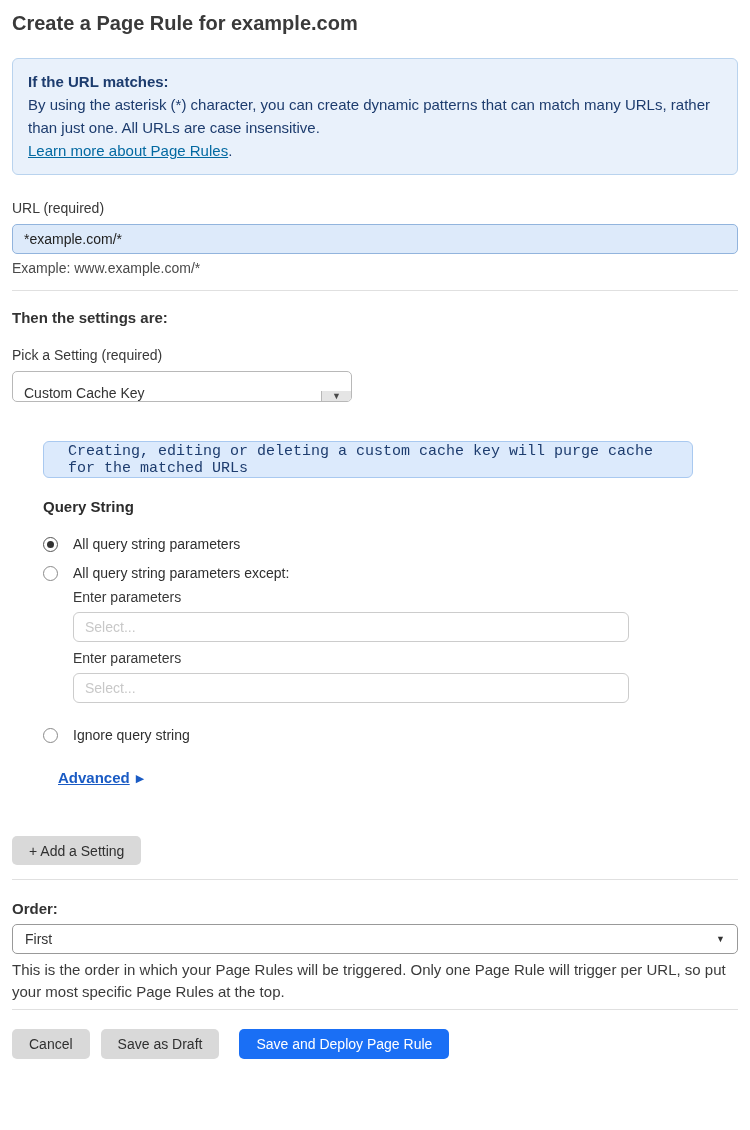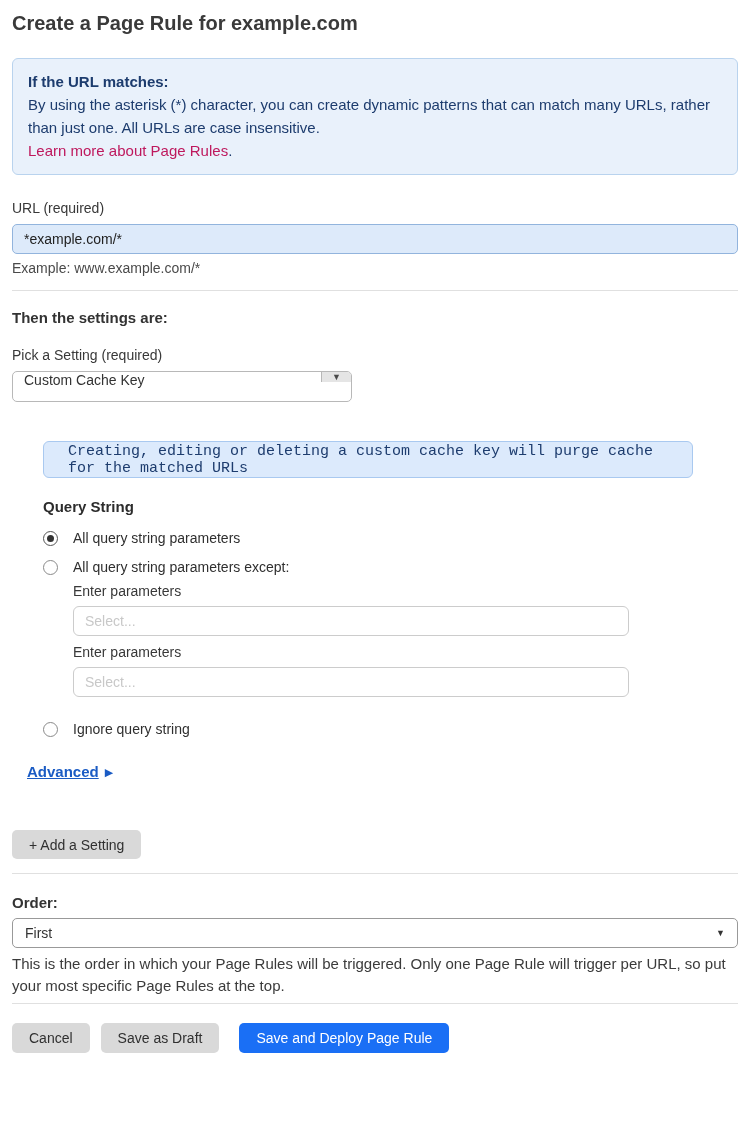--- a/index.html
+++ b/index.html
@@ -20,21 +20,21 @@
   .info-box {
     margin-top: 23px;
     background: #e9f1fb;
     border: 1px solid #b9d3ee;
     border-radius: 6px;
     padding: 11px 15px 12px 15px;
     font-size: 15px; line-height: 23px; color: #1d3c6e;
   }
   .info-box .info-heading { font-weight: 700; }
   .info-box a, .link-blue {
-    color: #be185d; cursor: pointer;
+    color: #0369a1; text-decoration: underline; cursor: pointer;
   }
 
   
   .field-label { margin-top: 25px; font-size: 14px; line-height: 17px; color: #383838; }
   .url-input {
     margin-top: 7px; display: block; width: 726px; height: 30px;
     background: #ddeafa; border: 1px solid #92b4dd; border-radius: 5px;
     padding: 0 11px; font-size: 14px; color: #222222;
     font-family: "Liberation Sans", sans-serif; outline: none;
   }
@@ -45,21 +45,21 @@
   hr.divider3 { margin-top: 6px; border: none; border-top: 1px solid #e0e0e0; }
 
   .section-heading { margin-top: 18px; font-size: 15px; line-height: 18px; font-weight: 700; color: #333333; }
 
   .pick-label { margin-top: 20px; font-size: 14px; line-height: 17px; color: #383838; }
 
   
   .setting-select {
     margin-top: 7px; width: 340px; height: 31px;
     border: 1px solid #b8b8b8; border-radius: 5px;
-    display: flex; align-items: flex-start; background: #ffffff; cursor: pointer;
+    display: flex; align-items: flex-end; background: #ffffff; cursor: pointer;
     overflow: hidden;
   }
   .setting-select .value {
     flex: 1; display: flex; align-items: center; padding-left: 11px;
     font-size: 14px; color: #333333;
   }
   .setting-select .arrow-seg {
     width: 30px; background: #e5e5e5; border-left: 1px solid #b8b8b8;
     display: flex; align-items: center; justify-content: center;
     font-size: 9px; color: #4a4a4a;
@@ -69,21 +69,21 @@
   .notice {
     margin-top: 39px; margin-left: 31px; width: 650px; height: 37px;
     background: #dceafc; border: 1px solid #a9c9f0; border-radius: 6px;
     display: flex; align-items: center; padding: 0 24px;
     font-size: 15px; color: #1d3c6e; font-family: Liberation Mono, monospace;
   }
 
   
   .qs-heading { margin-top: 20px; margin-left: 31px; font-size: 15px; line-height: 18px; font-weight: 700; color: #2c2c2c; }
   .radio-row { margin-left: 31px; display: flex; align-items: center; gap: 15px; cursor: pointer; }
-  .radio-row.mt1 { margin-top: 14px; }
+  .radio-row.mt1 { margin-top: 20px; }
   .radio-row.mt2 { margin-top: 13px; }
   .radio-row.mt3 { margin-top: 27px; }
   .radio-row.mt4 { margin-top: 24px; }
   .radio {
     width: 15px; height: 15px; border-radius: 50%;
     border: 1px solid #8a8a8a; background: #ffffff; flex: none;
     display: flex; align-items: center; justify-content: center;
   }
   .radio.checked { border-color: #555555; }
   .radio.checked::after {
@@ -93,21 +93,21 @@
 
   .sub-label { margin-left: 61px; margin-top: 8px; font-size: 14px; line-height: 17px; color: #383838; }
   .param-input {
     display: block; margin-left: 61px; margin-top: 6px; width: 556px; height: 30px;
     border: 1px solid #cccccc; border-radius: 6px; padding: 0 11px;
     font-size: 14px; color: #333333; font-family: "Liberation Sans", sans-serif; outline: none;
   }
   .param-input::placeholder { color: #c8c8c8; }
 
   
-  .advanced { margin-left: 15px; margin-top: 26px; font-size: 15px; line-height: 18px; display: flex; align-items: center; gap: 6px; width: fit-content; cursor: pointer; }
+  .advanced { margin-left: 46px; margin-top: 26px; font-size: 15px; line-height: 18px; display: flex; align-items: center; gap: 6px; width: fit-content; cursor: pointer; }
   .advanced .adv-text { color: #1a5bc4; text-decoration: underline; font-weight: 600; }
   .advanced .adv-arrow { color: #1a5bc4; font-size: 11px; line-height: 1; }
 
   
   .btn {
     display: inline-flex; align-items: center; justify-content: center;
     height: 30px; border: none; border-radius: 5px; cursor: pointer;
     font-size: 14px; font-family: "Liberation Sans", sans-serif; color: #303030;
     background: #d9d9d9; padding: 0 17px;
   }

